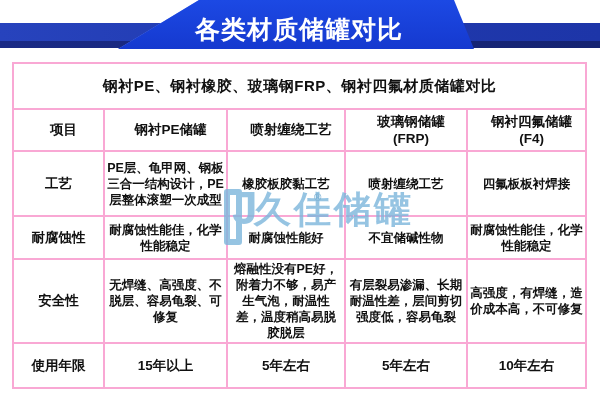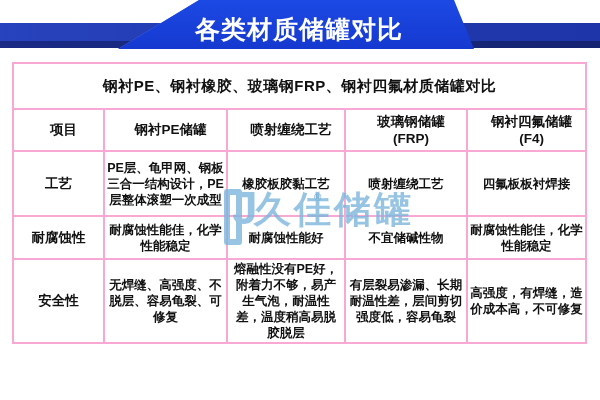--- a/index.html
+++ b/index.html
@@ -94,20 +94,27 @@
       <td class="t-cell">不宜储碱性物</td>
       <td class="t-cell">耐腐蚀性能佳，化学性能稳定</td>
     </tr>
     <tr class="r-safe">
       <td class="t-label">安全性</td>
       <td class="t-cell">无焊缝、高强度、不脱层、容易龟裂、可修复</td>
       <td class="t-cell">熔融性没有PE好，附着力不够，易产生气泡，耐温性差，温度稍高易脱胶脱层</td>
       <td class="t-cell">有层裂易渗漏、长期耐温性差，层间剪切强度低，容易龟裂</td>
       <td class="t-cell">高强度，有焊缝，造价成本高，不可修复</td>
     </tr>
+    <tr class="r-life">
+      <td class="t-label">使用年限</td>
+      <td class="t-cell">15年以上</td>
+      <td class="t-cell">5年左右</td>
+      <td class="t-cell">5年左右</td>
+      <td class="t-cell">10年左右</td>
+    </tr>
   </tbody>
 </table>
 
 <div class="watermark">
   <div class="wm-logo">
     <span class="wm-logo-j">J</span>
   </div>
   <span class="wm-reg">®</span>
   <span class="wm-text">久佳储罐</span>
 </div>

